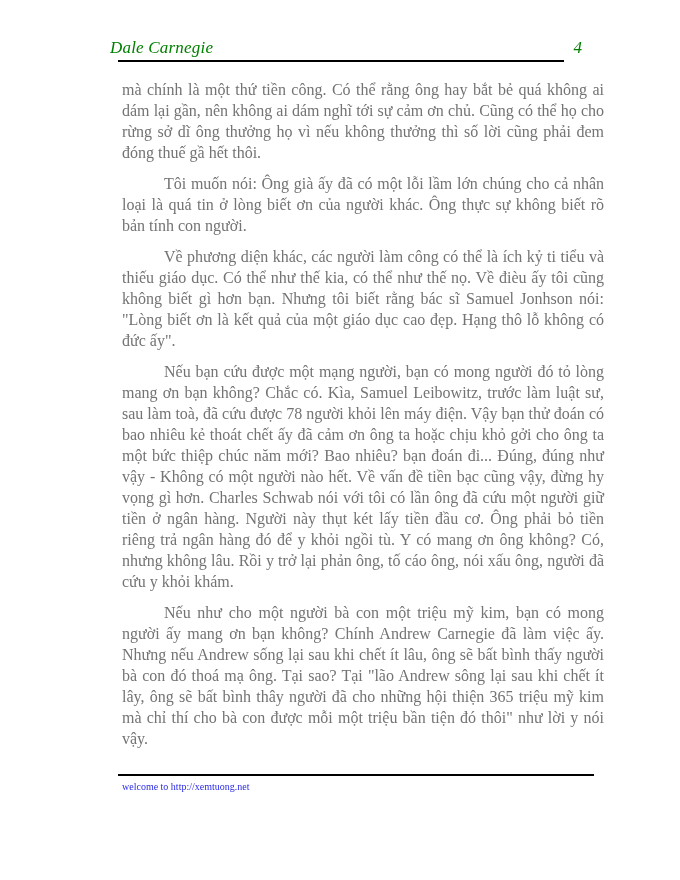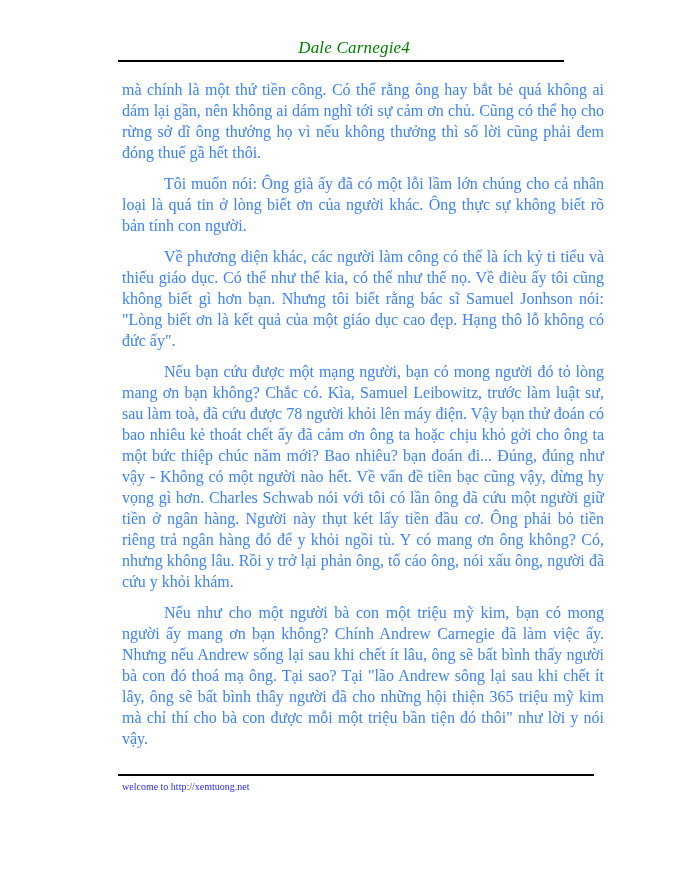--- a/index.html
+++ b/index.html
@@ -10,24 +10,24 @@
   }
   .page {
     position: relative;
     width: 680px; height: 880px;
     background: #ffffff;
     overflow: hidden;
   }
   
   .header-row {
     position: absolute;
-    left: 118px; top: 38px;
+    left: 110px; top: 38px;
     width: 472px;
     display: flex;
-    justify-content: center;
+    justify-content: space-between;
     align-items: baseline;
   }
   .header-title {
     font-style: italic;
     font-size: 17px;
     color: #008000;
     letter-spacing: 0.2px;
   }
   .header-pagenum {
     font-style: italic;
@@ -38,21 +38,21 @@
     position: absolute;
     left: 118px; top: 60px;
     width: 446px; height: 2px;
     background: #000000;
   }
   
   .body-text {
     position: absolute;
     left: 122px; top: 79px;
     width: 482px;
-    color: #3b82f6;
+    color: #737373;
   }
   .body-text p {
     margin: 0 0 10px 0;
     font-size: 16px;
     line-height: 21px;
     text-align: justify;
     text-indent: 42px;
   }
   .body-text p.no-indent { text-indent: 0; }
   

